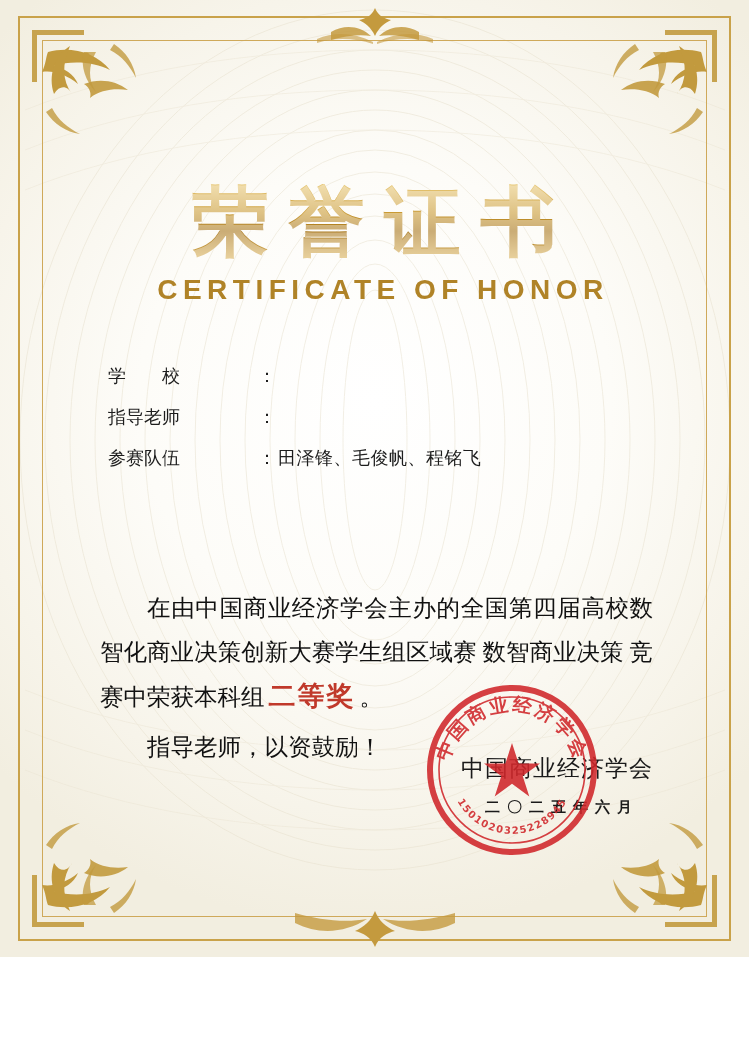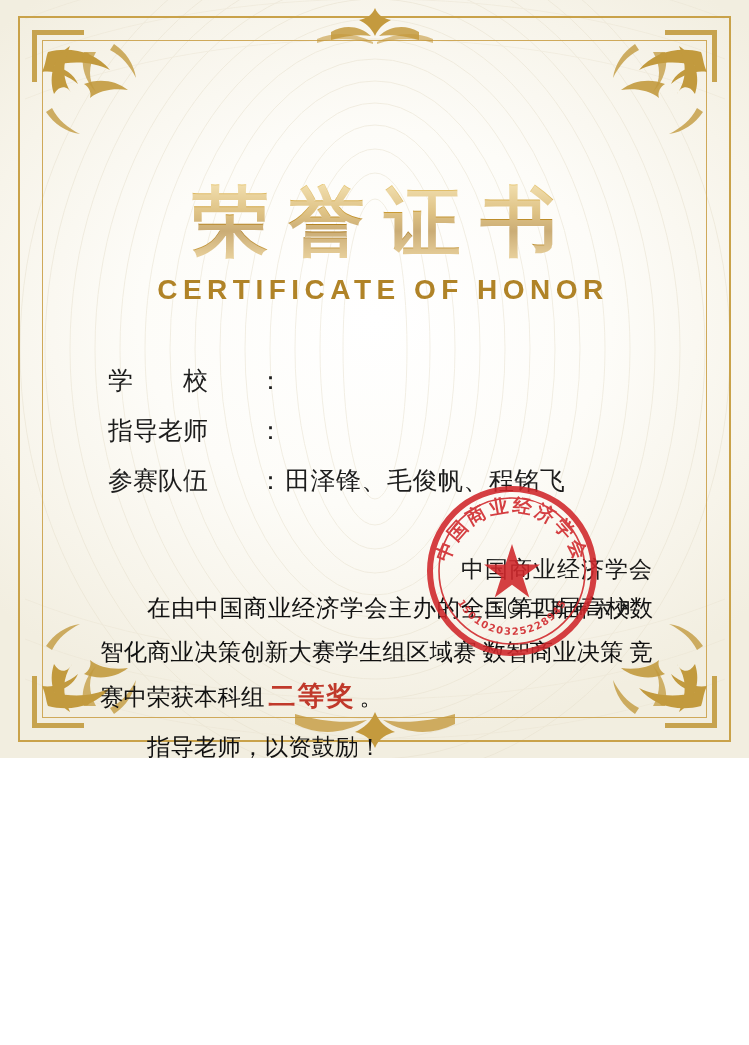--- a/index.html
+++ b/index.html
@@ -10,21 +10,21 @@
   body {
     width: 749px;
     height: 1045px;
     overflow: hidden;
     font-family: "Liberation Serif", serif;
   }
 
   .certificate {
     position: relative;
     width: 749px;
-    height: 758px;
+    height: 957px;
     background:
       radial-gradient(ellipse 70% 55% at 50% 42%, #ffffff 0%, #fdfcf8 45%, #f7f4ea 78%, #f2eee0 100%);
     overflow: hidden;
   }
 
   
   .guilloche {
     position: absolute;
     left: 50%;
     top: 46%;
@@ -120,21 +120,21 @@
   .fields {
     position: absolute;
     left: 108px;
     top: 364px;
     width: 540px;
   }
   .field-row {
     display: flex;
     align-items: flex-end;
     font-family: Liberation Sans, sans-serif;
-    font-size: 25px;
+    font-size: 18px;
     color: #1d1d1d;
     margin-bottom: 17px;
     white-space: nowrap;
   }
   .field-label {
     width: 150px;
     display: inline-block;
     letter-spacing: 0px;
   }
   .field-colon {

